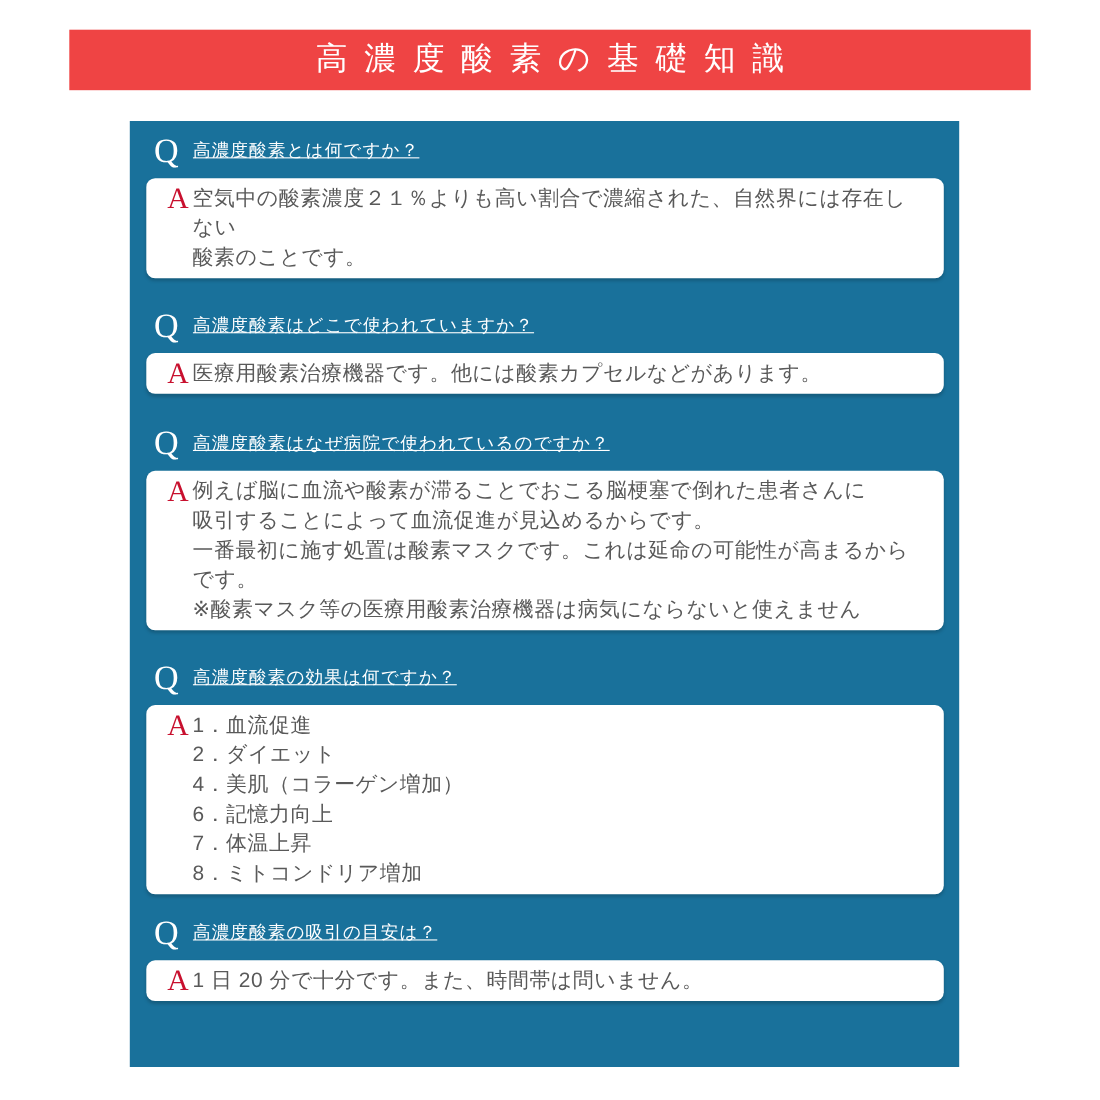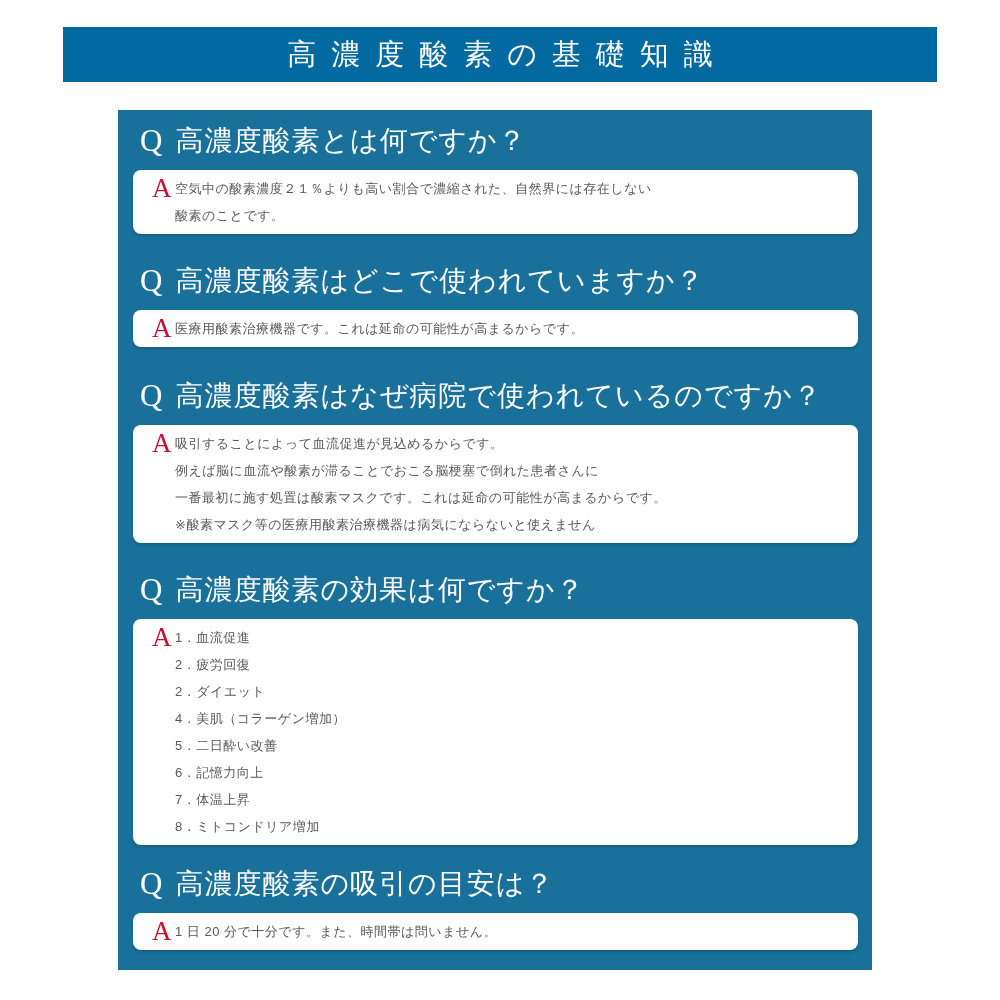--- a/index.html
+++ b/index.html
@@ -2,21 +2,21 @@
 <html><head>
 <meta charset="utf-8">
 <style>
   * { margin: 0; padding: 0; box-sizing: border-box; }
   html, body { width: 1000px; height: 1000px; background: #ffffff; overflow: hidden; }
   body { font-family: "Liberation Sans", "DejaVu Sans", sans-serif; }
 
   .header-bar {
     width: 874px; height: 55px;
     margin: 27px auto 0 63px;
-    background: #0369a1;
+    background: #ef4444;
     color: #ffffff;
     text-align: center;
     line-height: 55px;
     font-size: 29px;
     letter-spacing: 15px;
     text-indent: 15px;
     white-space: nowrap;
   }
 
   .panel {
@@ -34,23 +34,24 @@
     margin-bottom: 10px;
     gap: 13px;
   }
   .q-letter {
     font-family: "Liberation Serif", "DejaVu Serif", serif;
     font-size: 31px;
     color: #ffffff;
     line-height: 30px;
   }
   .q-text {
-    font-size: 28px;
+    font-size: 16px;
     color: #ffffff;
     letter-spacing: 1px;
+    text-decoration: underline;
   }
 
   .a-box {
     display: flex;
     align-items: flex-start;
     background: #ffffff;
     border-radius: 8px;
     margin: 0 14px 28px 15px;
     padding: 5px 16px 5px 0;
     box-shadow: 0 2px 3px rgba(0,0,0,0.18);
@@ -59,21 +60,21 @@
     font-family: "Liberation Serif", "DejaVu Serif", serif;
     font-size: 27px;
     color: #c8102e;
     width: 42px;
     padding-left: 19px;
     line-height: 27px;
     flex-shrink: 0;
   }
   .a-content {
     flex: 1;
-    font-size: 13px;
+    font-size: 19px;
     color: #595959;
     line-height: 27px;
     letter-spacing: 0.5px;
   }
 
   .a-box.s2 { margin-bottom: 30px; }
   .a-box.s4 { margin-bottom: 20px; }
   .a-box.s5 { margin-bottom: 0; }
 </style>
 </head>
@@ -98,54 +99,52 @@
   </div>
 
   <div class="qa">
     <div class="q-row">
       <span class="q-letter">Q</span>
       <span class="q-text">高濃度酸素はどこで使われていますか？</span>
     </div>
     <div class="a-box s2">
       <span class="a-letter">A</span>
       <div class="a-content">
-        <div class="a-line">医療用酸素治療機器です。これは延命の可能性が高まるからです。</div>
+        <div class="a-line">医療用酸素治療機器です。他には酸素カプセルなどがあります。</div>
       </div>
     </div>
   </div>
 
   <div class="qa">
     <div class="q-row">
       <span class="q-letter">Q</span>
       <span class="q-text">高濃度酸素はなぜ病院で使われているのですか？</span>
     </div>
     <div class="a-box s3">
       <span class="a-letter">A</span>
       <div class="a-content">
+        <div class="a-line">例えば脳に血流や酸素が滞ることでおこる脳梗塞で倒れた患者さんに</div>
         <div class="a-line">吸引することによって血流促進が見込めるからです。</div>
-        <div class="a-line">例えば脳に血流や酸素が滞ることでおこる脳梗塞で倒れた患者さんに</div>
         <div class="a-line">一番最初に施す処置は酸素マスクです。これは延命の可能性が高まるからです。</div>
         <div class="a-line">※酸素マスク等の医療用酸素治療機器は病気にならないと使えません</div>
       </div>
     </div>
   </div>
 
   <div class="qa">
     <div class="q-row">
       <span class="q-letter">Q</span>
       <span class="q-text">高濃度酸素の効果は何ですか？</span>
     </div>
     <div class="a-box s4">
       <span class="a-letter">A</span>
       <div class="a-content">
         <div class="a-line">1．血流促進</div>
-        <div class="a-line">2．疲労回復</div>
         <div class="a-line">2．ダイエット</div>
         <div class="a-line">4．美肌（コラーゲン増加）</div>
-        <div class="a-line">5．二日酔い改善</div>
         <div class="a-line">6．記憶力向上</div>
         <div class="a-line">7．体温上昇</div>
         <div class="a-line">8．ミトコンドリア増加</div>
       </div>
     </div>
   </div>
 
   <div class="qa">
     <div class="q-row">
       <span class="q-letter">Q</span>

